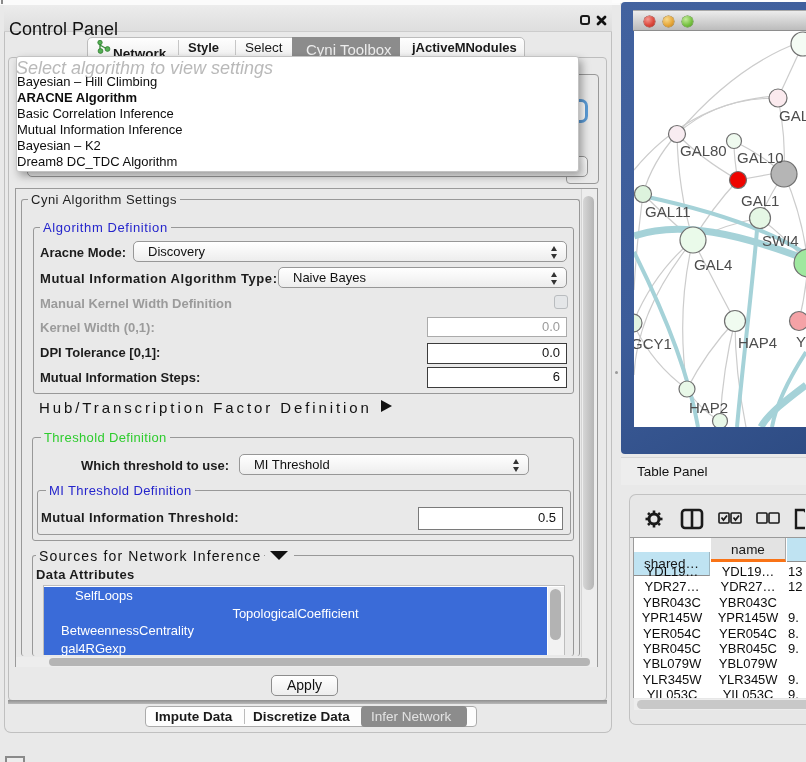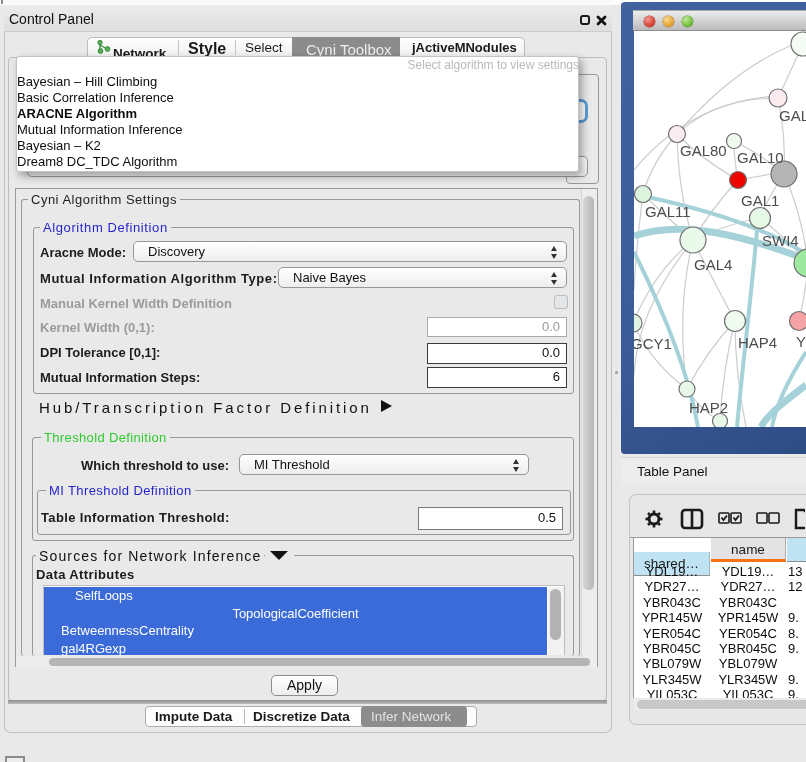--- a/index.html
+++ b/index.html
@@ -20,40 +20,40 @@
 </head>
 <body>
 
 <div class="abs" style="left:0;top:0;width:620px;height:5px;background:#fbfbfb;"></div>
 <div class="abs" style="left:1px;top:0;width:2px;height:4px;background:#8a8a8a;"></div>
 <div class="abs" style="left:612px;top:0;width:194px;height:3px;background:#fdfdfd;"></div>
 
 <div class="abs" style="left:4px;top:5px;width:608px;height:728px;background:#e9e9e9;border:1px solid #c0c0c0;border-top:none;border-radius:0 0 7px 7px;"></div>
 
 <div class="abs" style="left:4px;top:5px;width:608px;height:27px;background:linear-gradient(#ececec,#dedede);border-bottom:1px solid #cccccc;"></div>
-<div class="abs" style="left:9px;top:11px;font-size:14px;color:#111;">Control Panel</div>
+<div class="abs" style="left:9px;top:19px;font-size:18px;color:#111;">Control Panel</div>
 <div class="abs" style="left:580px;top:15px;width:10px;height:10px;border:2px solid #1a1a1a;border-radius:3px;background:#e9e9e9;"></div>
 <svg class="abs" style="left:596px;top:15px;" width="11" height="11" viewBox="0 0 11 11">
     <path d="M2 2 L9 9 M9 2 L2 9" stroke="#111" stroke-width="2.8" stroke-linecap="round"></path>
   </svg>
 
 <div class="abs" style="left:8px;top:57px;width:599px;height:644px;background:#e9e9e9;border:1px solid #bdbdbd;border-radius:4px;"></div>
 
 <div class="abs" style="left:87px;top:37px;width:438px;height:21px;background:linear-gradient(#fefefe,#f0f0f0);border:1px solid #bcbcbc;border-radius:5px 5px 0 0;"></div>
 
 <div class="abs" style="left:292px;top:37px;width:108px;height:21px;background:#8c8c8c;"></div>
 <svg class="abs" style="left:97px;top:40px;" width="14" height="14" viewBox="0 0 14 14">
   <path d="M3 3 L3 11 M3 5 L10 9" stroke="#3e8e3e" stroke-width="1.4" fill="none"></path>
   <circle cx="3" cy="2.5" r="2.2" fill="#55b055" stroke="#2e7d2e" stroke-width="0.8"></circle>
   <circle cx="3.5" cy="11" r="2.4" fill="#55b055" stroke="#2e7d2e" stroke-width="0.8"></circle>
   <circle cx="10.5" cy="9" r="2.4" fill="#55b055" stroke="#2e7d2e" stroke-width="0.8"></circle>
 </svg>
 <div class="abs" style="left:113px;top:46px;font-size:13.5px;font-weight:bold;color:#1a1a1a;">Network</div>
 <div class="abs" style="left:178px;top:40px;width:1px;height:15px;background:#c6c6c6;"></div>
-<div class="abs" style="left:188px;top:40px;font-size:16px;font-weight:bold;color:#1a1a1a;">Style</div>
+<div class="abs" style="left:188px;top:40px;font-size:13px;font-weight:bold;color:#1a1a1a;">Style</div>
 <div class="abs" style="left:235px;top:40px;width:1px;height:15px;background:#c6c6c6;"></div>
 <div class="abs" style="left:245px;top:40px;font-size:13.5px;font-weight:normal;color:#1a1a1a;">Select</div>
 <div class="abs" style="left:306px;top:41px;font-size:15px;color:#ededed;">Cyni Toolbox</div>
 <div class="abs" style="left:412px;top:40px;font-size:13px;font-weight:bold;color:#1a1a1a;">jActiveMNodules</div>
 
 <div class="abs" style="left:15px;top:188px;width:583px;height:479px;background:#e9e9e9;border:1px solid #9a9a9a;"></div>
 
 <div class="abs" style="left:581px;top:189px;width:16px;height:468px;background:#ededed;border-left:1px solid #d4d4d4;"></div>
 <div class="abs" style="left:583px;top:196px;width:11px;height:394px;background:linear-gradient(90deg,#d6d6d6,#b5b5b5);border-radius:6px;"></div>
 
@@ -107,21 +107,21 @@
     <span class="ct">MI Threshold</span>
     <span class="updn">
       <span class="tri-u"></span>
       <span class="tri-d"></span>
     </span>
   </div>
 
 <div class="grp" style="left:37px;top:490px;width:534px;height:45px;">
   <span class="gt" style="left:8px;color:#2525cc;letter-spacing:0.4px;">MI Threshold Definition</span>
 </div>
-<div class="lbl" style="position:absolute;left:41px;top:510px;letter-spacing:0.35px;">Table Information Threshold:</div>
+<div class="lbl" style="position:absolute;left:41px;top:510px;letter-spacing:0.35px;">Mutual Information Threshold:</div>
 <div class="field" style="left:418px;top:507px;width:145px;height:23px;border:1px solid #7a7a7a;line-height:20px;color:#111;">0.5</div>
 
 <div class="grp" style="left:32px;top:555px;width:542px;height:101px;border-bottom:none;">
   <span class="gt" style="left:3px;color:#111;font-size:14px;letter-spacing:1.15px;">Sources for Network Inference</span>
 </div>
 <div class="abs" style="left:265px;top:550px;width:29px;height:11px;background:#e9e9e9;"></div>
 <div class="abs" style="left:270px;top:551px;width:0;height:0;border-left:9.5px solid transparent;border-right:9.5px solid transparent;border-top:9.5px solid #111;"></div>
 <div class="lbl" style="position:absolute;left:36px;top:567px;letter-spacing:0.4px;">Data Attributes</div>
 
 <div class="abs" style="left:43px;top:585px;width:522px;height:70px;background:#fff;border:1px solid #bdbdbd;border-bottom:none;"></div>
@@ -142,25 +142,25 @@
 <div class="abs" style="left:155px;top:709px;font-size:13.5px;font-weight:bold;color:#1a1a1a;">Impute Data</div>
 <div class="abs" style="left:244px;top:709px;width:1px;height:15px;background:#bbb;"></div>
 <div class="abs" style="left:253px;top:709px;font-size:13.5px;font-weight:bold;color:#1a1a1a;">Discretize Data</div>
 <div class="abs" style="left:371px;top:709px;font-size:13.5px;color:#e2e2e2;">Infer Network</div>
 
 <div class="abs" style="left:615px;top:371px;width:3px;height:3px;background:#9a9a9a;border-radius:50%;"></div>
 
 <div class="abs" style="left:5px;top:756px;width:20px;height:10px;border:2px solid #8a8a8a;background:#ededed;"></div>
 
 <div class="abs" style="left:16px;top:56px;width:563px;height:116px;background:#fff;border:1px solid #c3c3c3;border-radius:3px;box-shadow:3px 4px 9px rgba(0,0,0,0.35);"></div>
-<div class="abs" style="left:16px;top:58px;width:563px;height:16px;text-align:right;font-size:12px;color:#b9b9b9;">Select algorithm to view settings</div>
+<div class="abs" style="left:16px;top:58px;width:563px;height:16px;text-align:left;font-size:18px;color:#b9b9b9;font-style:italic;">Select algorithm to view settings</div>
 <div class="abs" style="left:17px;top:74px;width:560px;font-size:13px;color:#0d0d0d;">
   <div style="height:16px;line-height:15px;">Bayesian – Hill Climbing</div>
+  <div style="height:16px;line-height:15px;font-weight:bold;">ARACNE Algorithm</div>
   <div style="height:16px;line-height:15px;">Basic Correlation Inference</div>
-  <div style="height:16px;line-height:15px;font-weight:bold;">ARACNE Algorithm</div>
   <div style="height:16px;line-height:15px;">Mutual Information Inference</div>
   <div style="height:16px;line-height:15px;">Bayesian – K2</div>
   <div style="height:16px;line-height:15px;">Dream8 DC_TDC Algorithm</div>
 </div>
 
 <div class="abs" style="left:621px;top:2px;width:185px;height:452px;background:linear-gradient(150deg,#42629f 0%,#3c5c99 60%,#2e4c84 100%);border-radius:4px 0 0 4px;"></div>
 <div class="abs" style="left:633px;top:10px;width:173px;height:21px;background:linear-gradient(#ececec,#bcbcbc);border-top:1px solid #a8a8a8;border-bottom:1px solid #8e8e8e;"></div>
 <div class="abs" style="left:644px;top:16px;width:11px;height:11px;border-radius:50%;background:radial-gradient(circle at 35% 30%,#f49a92,#dd4a3e 55%,#b0291f);box-shadow:0 0 0 0.5px #9c2a22;"></div>
 <div class="abs" style="left:663px;top:16px;width:11px;height:11px;border-radius:50%;background:radial-gradient(circle at 35% 30%,#f7d98d,#e7a93c 55%,#bd7c1c);box-shadow:0 0 0 0.5px #a87718;"></div>
 <div class="abs" style="left:682px;top:16px;width:11px;height:11px;border-radius:50%;background:radial-gradient(circle at 35% 30%,#c4eb9a,#79c344 55%,#4f9422);box-shadow:0 0 0 0.5px #4e8f24;"></div>

